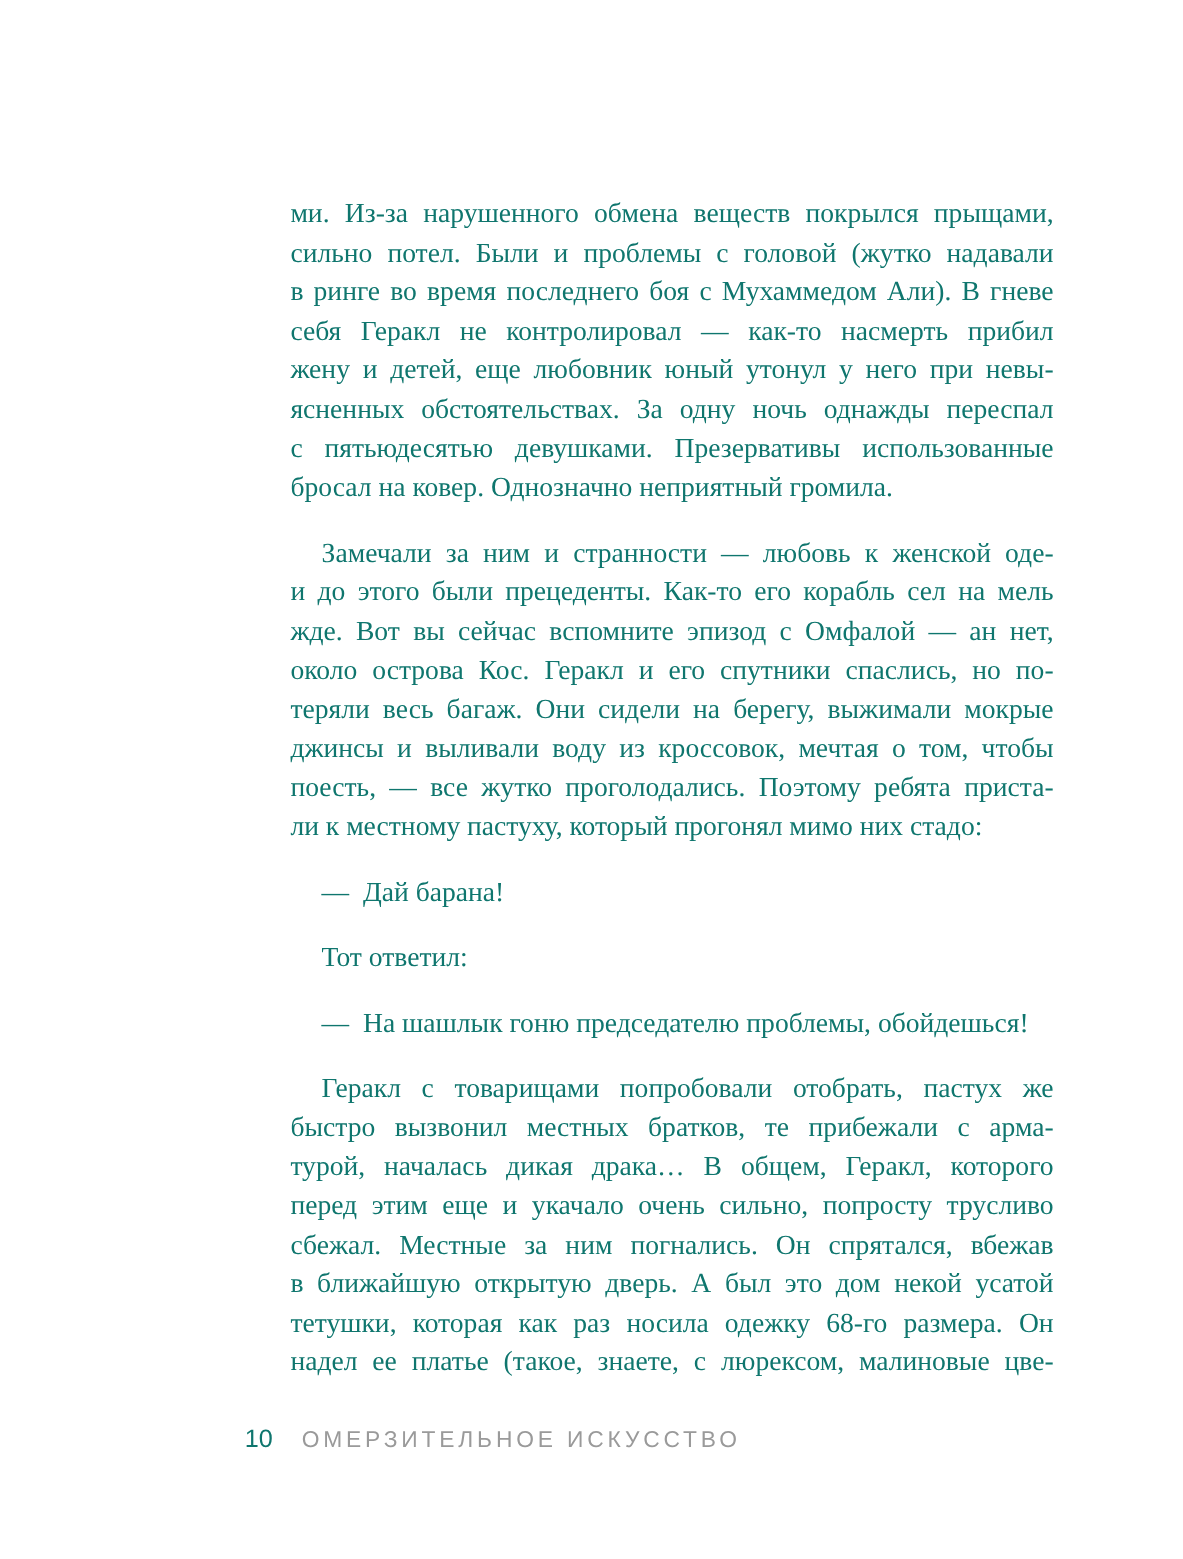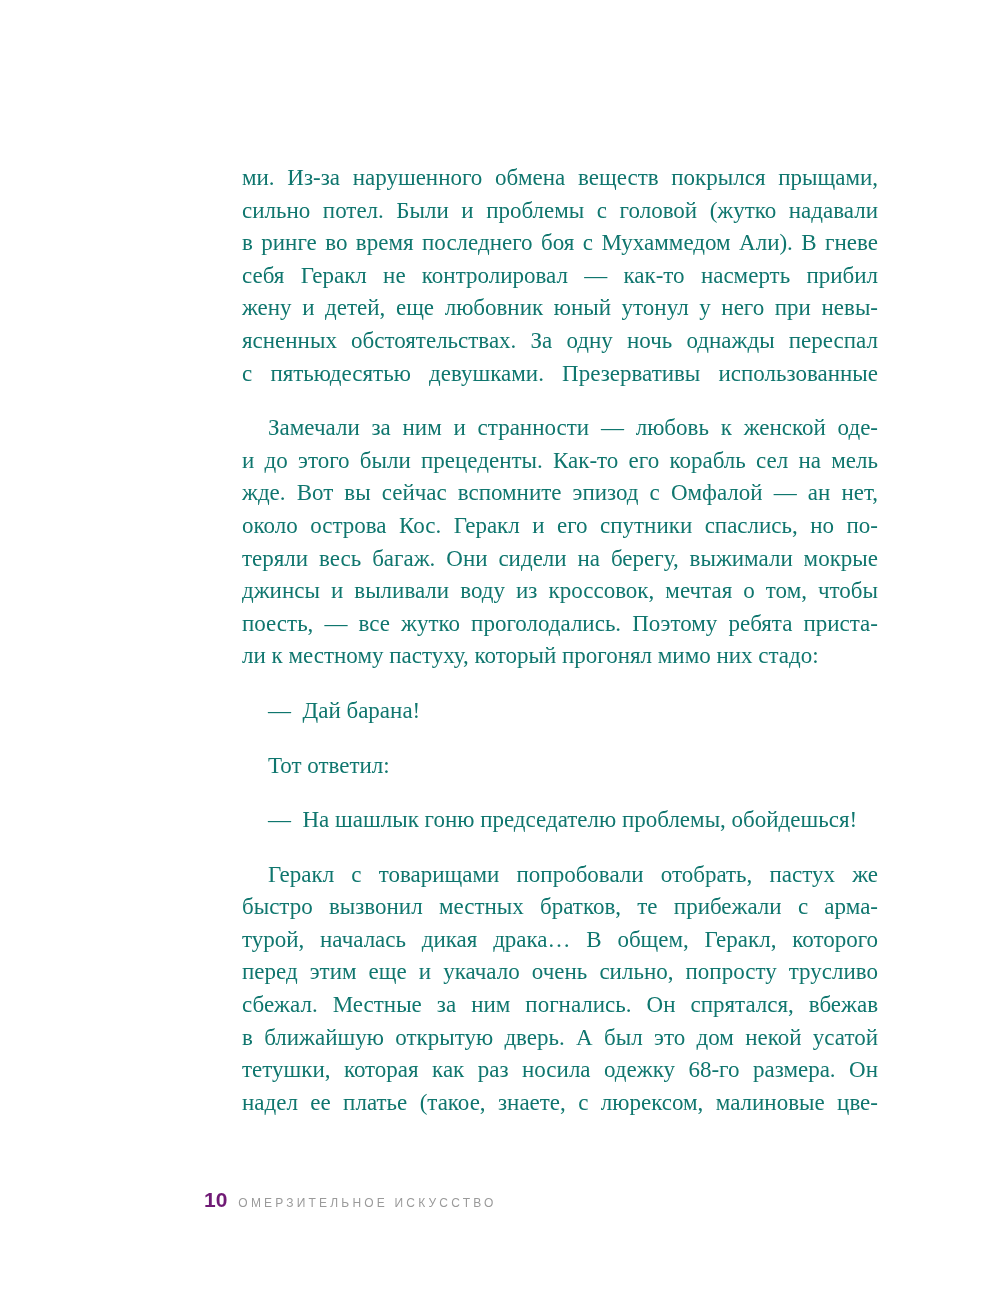--- a/index.html
+++ b/index.html
@@ -42,47 +42,48 @@
   }
   .footer {
     position: absolute;
     left: 204px;
     top: 1188px;
     display: flex;
     align-items: baseline;
   }
   .page-number {
     font-family: "Liberation Sans", "DejaVu Sans", sans-serif;
-    font-weight: bold;
+    font-weight: normal;
     font-size: 21px;
     letter-spacing: 0px;
-    color: #701a75;
+    color: #0f766e;
   }
   .running-title {
     font-family: "Liberation Sans", "DejaVu Sans", sans-serif;
     font-weight: normal;
-    font-size: 12px;
+    font-size: 19px;
     letter-spacing: 3.2px;
     color: #9a9a9a;
-    margin-left: 11px;
+    margin-left: 24px;
   }
 </style>
 </head>
 <body>
 
 <div class="page">
 
   <div class="text-block">
       <div class="line">ми. Из-за нарушенного обмена веществ покрылся прыщами,</div>
       <div class="line">сильно потел. Были и проблемы с головой (жутко надавали</div>
       <div class="line">в ринге во время последнего боя с Мухаммедом Али). В гневе</div>
       <div class="line">себя Геракл не контролировал — как-то насмерть прибил</div>
       <div class="line">жену и детей, еще любовник юный утонул у него при невы-</div>
       <div class="line">ясненных обстоятельствах. За одну ночь однажды переспал</div>
       <div class="line">с пятьюдесятью девушками. Презервативы использованные</div>
+      <div class="line para-end">бросал на ковер. Однозначно неприятный громила.</div>
       <div class="line indent">Замечали за ним и странности — любовь к женской оде-</div>
       <div class="line">и до этого были прецеденты. Как-то его корабль сел на мель</div>
       <div class="line">жде. Вот вы сейчас вспомните эпизод с Омфалой — ан нет,</div>
       <div class="line">около острова Кос. Геракл и его спутники спаслись, но по-</div>
       <div class="line">теряли весь багаж. Они сидели на берегу, выжимали мокрые</div>
       <div class="line">джинсы и выливали воду из кроссовок, мечтая о том, чтобы</div>
       <div class="line">поесть, — все жутко проголодались. Поэтому ребята приста-</div>
       <div class="line para-end">ли к местному пастуху, который прогонял мимо них стадо:</div>
       <div class="line indent para-end">— Дай барана!</div>
       <div class="line indent para-end">Тот ответил:</div>

